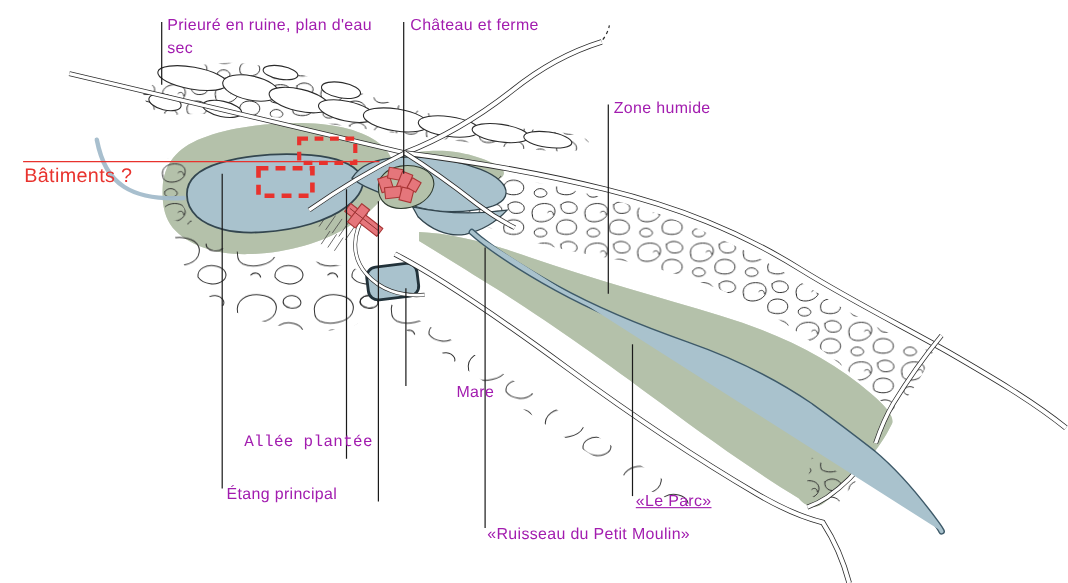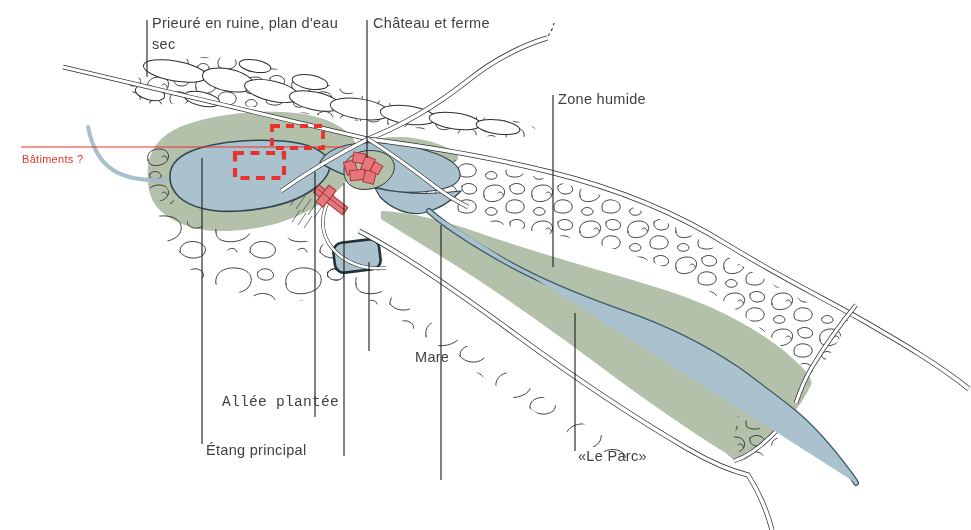--- a/index.html
+++ b/index.html
@@ -12,23 +12,23 @@
     --ink:#222222;
   }
   html,body{margin:0;padding:0;background:#fff;}
   .stage{
     position:relative;width:971px;height:530px;background:#fff;overflow:hidden;
     font-family:"Liberation Sans","DejaVu Sans",sans-serif;
   }
   .stage svg{position:absolute;left:0;top:0;}
   .lbl{
     position:absolute;font-size:14.5px;line-height:21px;letter-spacing:.3px;
-    color:#404040;white-space:nowrap;
+    color:#a21caf;white-space:nowrap;
   }
-  .lbl.red{color:var(--annotation-red);font-size:11px;}
+  .lbl.red{color:var(--annotation-red);font-size:18px;}
   .road-dark{fill:none;stroke:#2b2b2b;}
   .road-white{fill:none;stroke:#ffffff;}
   .water{fill:var(--water-blue);}
   .veg{fill:var(--vegetation-green);}
   .bldg{fill:var(--building-red);stroke:var(--building-outline);stroke-width:1;stroke-linejoin:round;}
   .red-ann{stroke:var(--annotation-red);fill:none;}
   .leader{stroke:#1a1a1a;stroke-width:1.1;fill:none;}
 </style>
 </head>
 <body>
@@ -182,14 +182,15 @@
   <div class="lbl" style="left:152px;top:13px;">
     <span>Prieuré en ruine, plan d'eau</span><br>
     <span>sec</span>
   </div>
   <div class="lbl" style="left:373px;top:13px;">Château et ferme</div>
   <div class="lbl" style="left:558px;top:89px;">Zone humide</div>
   <div class="lbl red" style="left:22px;top:149px;">Bâtiments ?</div>
   <div class="lbl" style="left:372px;top:347px;margin-left:43px;">Mare</div>
   <div class="lbl" style="left:222px;top:392px;font-family:Liberation Mono, monospace;">Allée plantée</div>
   <div class="lbl" style="left:206px;top:440px;">Étang principal</div>
-  <div class="lbl" style="left:578px;top:446px;">«Le Parc»</div>
+  <div class="lbl" style="left:443px;top:476px;">«Ruisseau du Petit Moulin»</div>
+  <div class="lbl" style="left:578px;top:446px;text-decoration:underline;">«Le Parc»</div>
 </div>
 
 </body></html>

